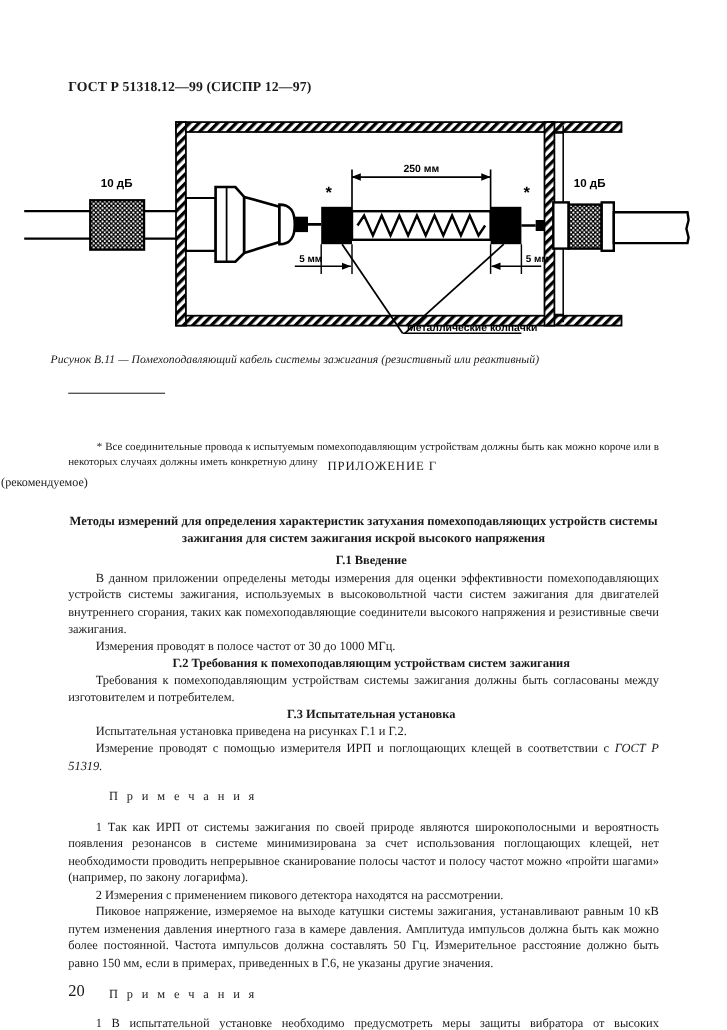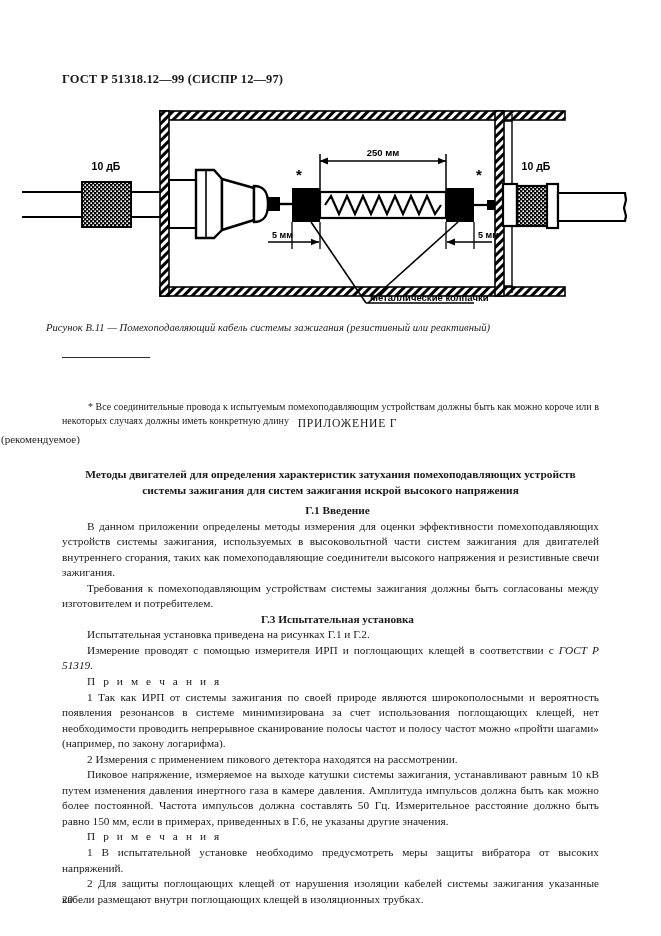--- a/index.html
+++ b/index.html
@@ -120,33 +120,33 @@
     text-justify: inter-word;
   }
   .h-run {
     margin: 0;
     text-indent: 14px;
     font-weight: bold;
     text-align: center;
   }
   .h-run .num { font-weight: bold; }
   .note-head {
-    margin: 0;
+    margin: 12px;
     text-indent: 25px;
     letter-spacing: 2.6px;
     text-align: left;
   }
   .ital { font-style: italic; }
 
   
   .page-number {
     position: absolute;
     left: 62px;
     top: 893px;
-    font-size: 11px;
+    font-size: 15px;
   }
 </style>
 </head>
 <body>
 
 <div class="page">
 
   <div class="doc-header">ГОСТ Р 51318.12—99 (СИСПР 12—97)</div>
 
   <div class="figure-wrap">
@@ -268,33 +268,38 @@
   </div>
 
   <div class="fig-caption">Рисунок В.11 — Помехоподавляющий кабель системы зажигания (резистивный или реактивный)</div>
 
   <div class="footnote-rule"></div>
   <div class="footnote">* Все соединительные провода к испытуемым  помехоподавляющим устройствам должны быть как можно короче или в некоторых случаях должны иметь конкретную длину</div>
 
   <div class="appendix-title">ПРИЛОЖЕНИЕ Г</div>
   <div class="appendix-sub">(рекомендуемое)</div>
   <div class="methods-title">
-    <span>Методы двигателей для определения характеристик затухания помехоподавляющих устройств</span>
+    <span>Методы измерений для определения характеристик затухания помехоподавляющих устройств</span>
     <span>системы зажигания для систем зажигания искрой высокого напряжения</span>
   </div>
 
   <div class="body-block">
 
     <p class="h-run">
       <span class="num">Г.1</span>
       <span>Введение</span>
     </p>
 
     <p class="p">В данном приложении определены методы измерения для оценки эффективности помехоподавляющих устройств системы зажигания, используемых в высоковольтной части систем зажигания для двигателей внутреннего сгорания, таких как помехоподавляющие соединители высокого напряжения и резистивные свечи зажигания.</p>
-
+    <p class="p">Измерения проводят в полосе частот от 30 до 1000 МГц.</p>
+
+    <p class="h-run">
+      <span class="num">Г.2</span>
+      <span>Требования к помехоподавляющим устройствам систем зажигания</span>
+    </p>
 
     <p class="p">Требования к помехоподавляющим устройствам системы зажигания должны быть согласованы между изготовителем и потребителем.</p>
 
     <p class="h-run">
       <span class="num">Г.3</span>
       <span>Испытательная установка</span>
     </p>
 
     <p class="p">Испытательная установка приведена на рисунках Г.1 и Г.2.</p>
 

